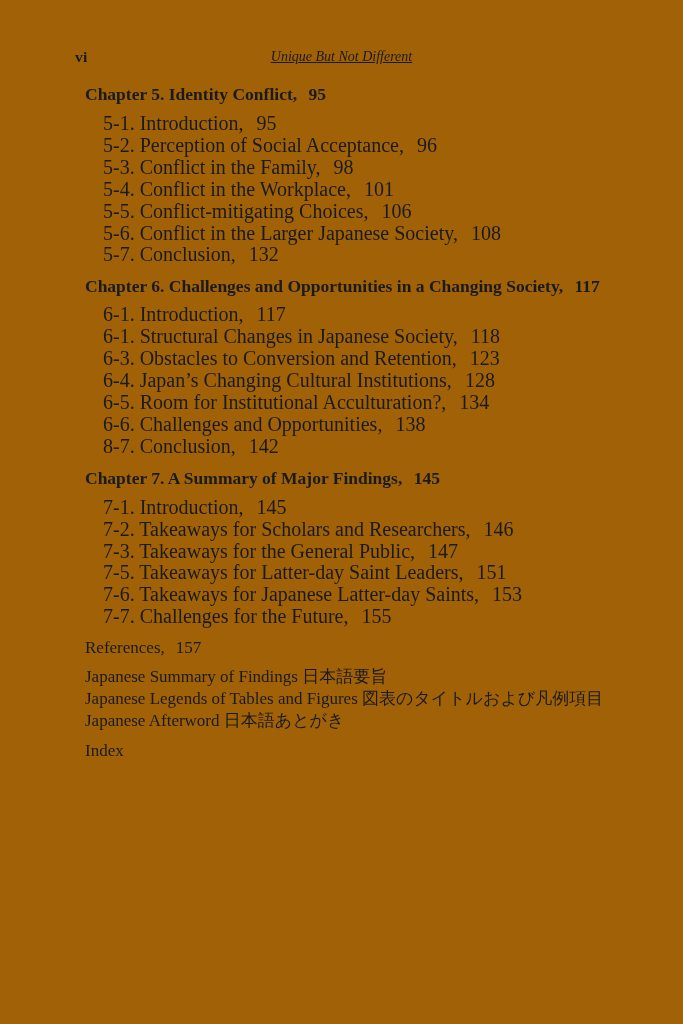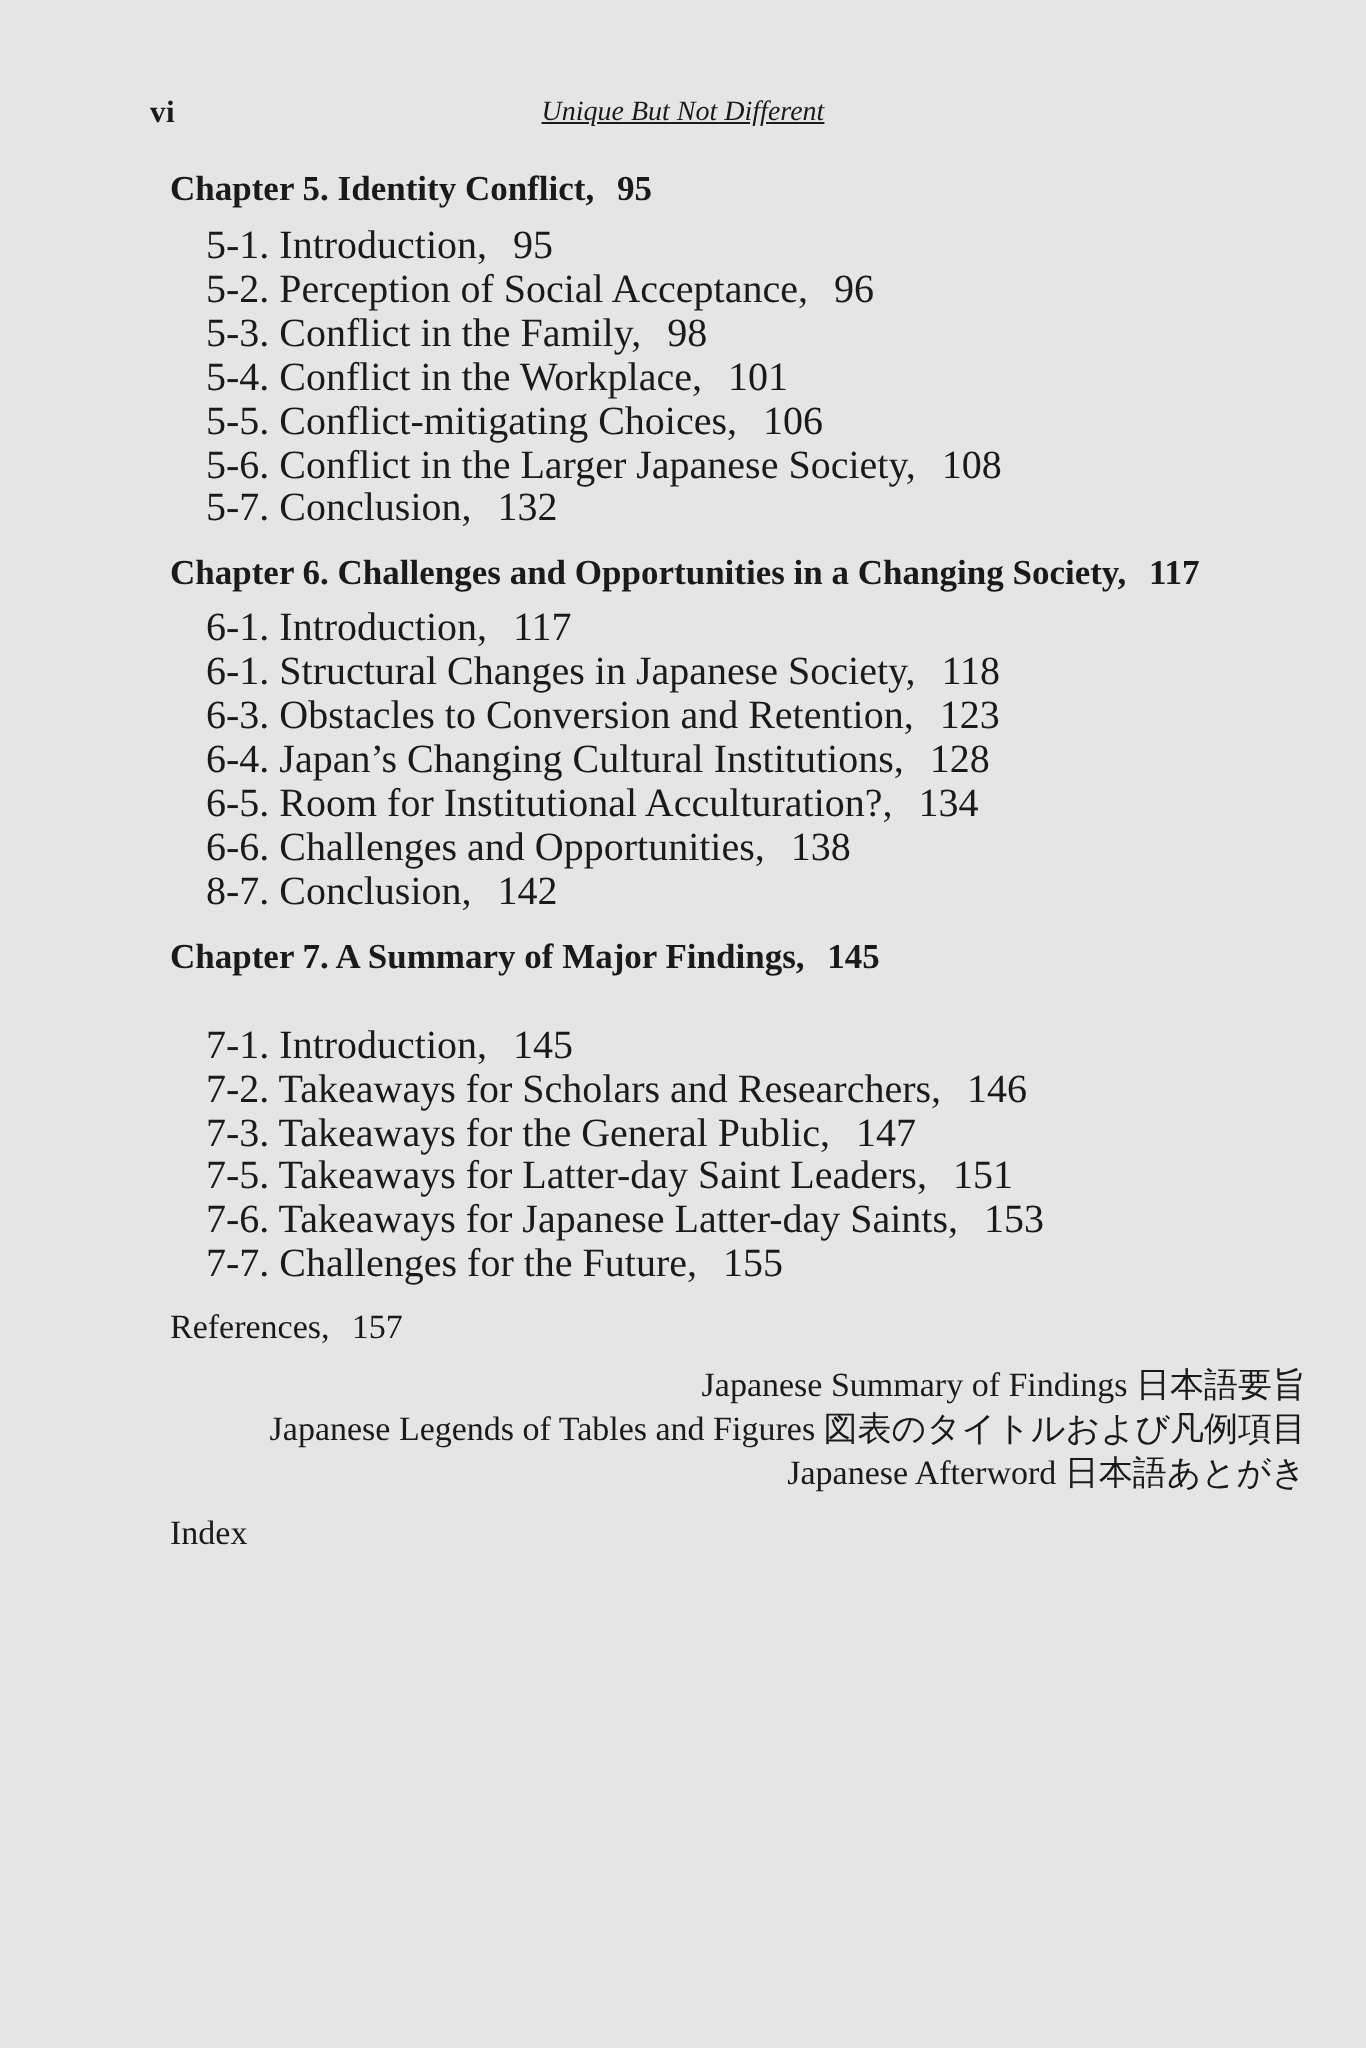--- a/index.html
+++ b/index.html
@@ -1,20 +1,20 @@
 <!DOCTYPE html>
 <html><head>
 <meta charset="utf-8">
 <style>
   html, body { margin: 0; padding: 0; background: #ffffff; }
   .page {
     position: relative;
     width: 683px;
     height: 1024px;
-    background: #e5e5e5;
+    background: #a16207;
     box-sizing: border-box;
     padding: 47px 30px 0 75px;
     font-family: "Liberation Serif", "DejaVu Serif", serif;
     color: #1a1a1a;
     overflow: hidden;
   }
   .running-head {
     position: relative;
     height: 22px;
     line-height: 20px;
@@ -51,26 +51,26 @@
   }
   .toc-item { white-space: nowrap; }
   .toc-item .cont { display: block; padding-left: 33px; }
   .pg { margin-left: 0.65em; }
   .back-matter {
     margin-left: 10px;
     font-size: 17px;
     line-height: 21.9px;
   }
   .bm-references { margin-top: 9px; white-space: nowrap; }
-  .bm-japanese { margin-top: 7px; text-align: right; }
+  .bm-japanese { margin-top: 7px; }
   .bm-japanese div { white-space: nowrap; }
   .bm-index { margin-top: 8px; white-space: nowrap; }
   .chap6 .chap-heading, .chap7 .chap-heading { margin-top: 9px; }
   .chap6 .toc-list { margin-top: 7px; }
-  .chap7 .toc-list { margin-top: 24px; }
+  .chap7 .toc-list { margin-top: 8px; }
   .bm-references.first { margin-top: 9px; }
 </style>
 </head>
 <body>
 
 <div class="page">
 
   <div class="running-head">
     <span class="folio">vi</span>
     <span class="head-title">Unique But Not Different</span>

